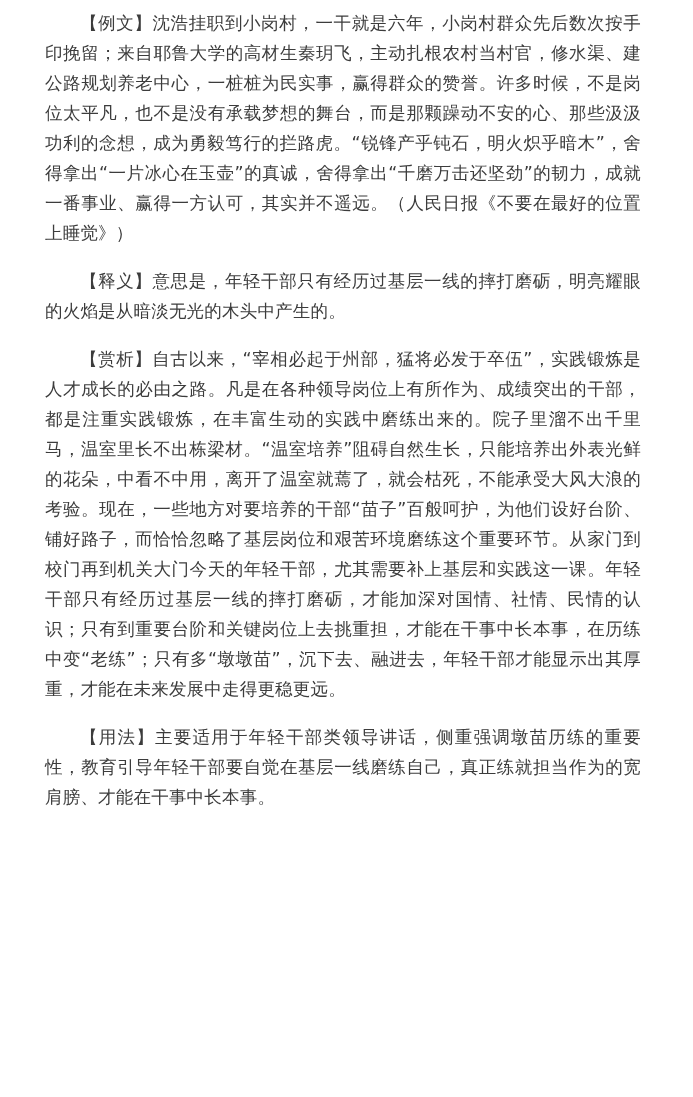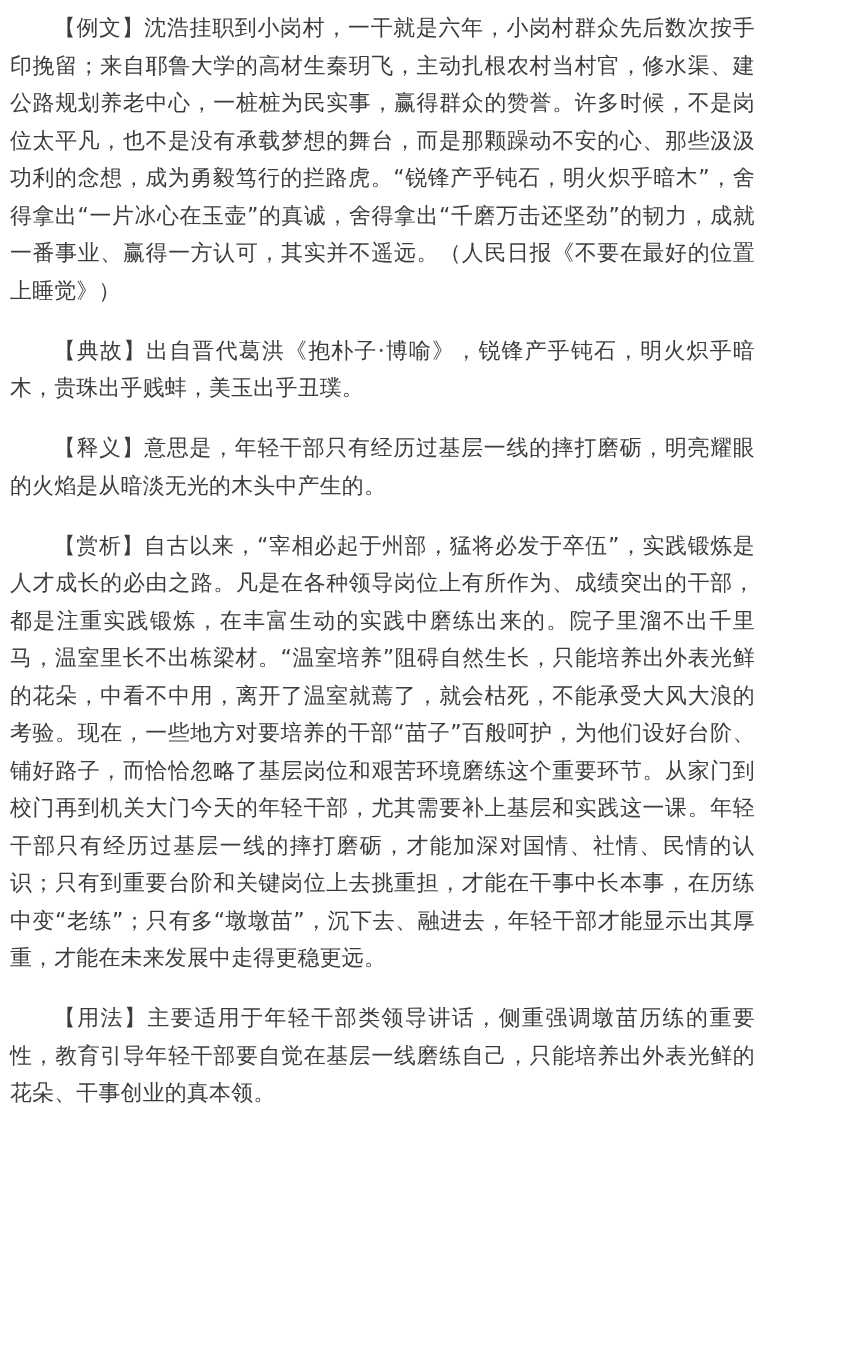--- a/index.html
+++ b/index.html
@@ -11,20 +11,21 @@
     width: 693px;
     height: 1097px;
     font-family: "DejaVu Sans", "Liberation Sans", sans-serif;
     color: #3c3c3c;
     overflow: hidden;
   }
   #doc {
     box-sizing: border-box;
     width: 612px;
     padding: 8px 8px 0 8px;
+    margin-left: 37px;
   }
   .para {
     margin: 0 0 18px 0;
     font-size: 17.5px;
     line-height: 30px;
     text-align: justify;
     text-justify: inter-ideograph;
     text-indent: 2em;
     color: #3c3c3c;
     letter-spacing: 0.2px;
@@ -32,17 +33,16 @@
   }
   .para:last-child {
     margin-bottom: 0;
   }
 </style>
 </head>
 <body>
 
 <div id="doc">
   <p class="para">【例文】沈浩挂职到小岗村，一干就是六年，小岗村群众先后数次按手印挽留；来自耶鲁大学的高材生秦玥飞，主动扎根农村当村官，修水渠、建公路规划养老中心，一桩桩为民实事，赢得群众的赞誉。许多时候，不是岗位太平凡，也不是没有承载梦想的舞台，而是那颗躁动不安的心、那些汲汲功利的念想，成为勇毅笃行的拦路虎。“锐锋产乎钝石，明火炽乎暗木”，舍得拿出“一片冰心在玉壶”的真诚，舍得拿出“千磨万击还坚劲”的韧力，成就一番事业、赢得一方认可，其实并不遥远。（人民日报《不要在最好的位置上睡觉》）</p>
-  <p class="para">【典故】出自晋代葛洪《抱朴子·博喻》，锐锋产乎钝石，明火炽乎暗木，贵珠出乎贱蚌，美玉出乎丑璞。</p>
   <p class="para">【释义】意思是，年轻干部只有经历过基层一线的摔打磨砺，明亮耀眼的火焰是从暗淡无光的木头中产生的。</p>
   <p class="para">【赏析】自古以来，“宰相必起于州部，猛将必发于卒伍”，实践锻炼是人才成长的必由之路。凡是在各种领导岗位上有所作为、成绩突出的干部，都是注重实践锻炼，在丰富生动的实践中磨练出来的。院子里溜不出千里马，温室里长不出栋梁材。“温室培养”阻碍自然生长，只能培养出外表光鲜的花朵，中看不中用，离开了温室就蔫了，就会枯死，不能承受大风大浪的考验。现在，一些地方对要培养的干部“苗子”百般呵护，为他们设好台阶、铺好路子，而恰恰忽略了基层岗位和艰苦环境磨练这个重要环节。从家门到校门再到机关大门今天的年轻干部，尤其需要补上基层和实践这一课。年轻干部只有经历过基层一线的摔打磨砺，才能加深对国情、社情、民情的认识；只有到重要台阶和关键岗位上去挑重担，才能在干事中长本事，在历练中变“老练”；只有多“墩墩苗”，沉下去、融进去，年轻干部才能显示出其厚重，才能在未来发展中走得更稳更远。</p>
-  <p class="para">【用法】主要适用于年轻干部类领导讲话，侧重强调墩苗历练的重要性，教育引导年轻干部要自觉在基层一线磨练自己，只能培养出外表光鲜的花朵、干事创业的真本领。</p>
+  <p class="para">【用法】主要适用于年轻干部类领导讲话，侧重强调墩苗历练的重要性，教育引导年轻干部要自觉在基层一线磨练自己，真正练就担当作为的宽肩膀、才能在干事中长本事。</p>
 </div>
 
 </body></html>

